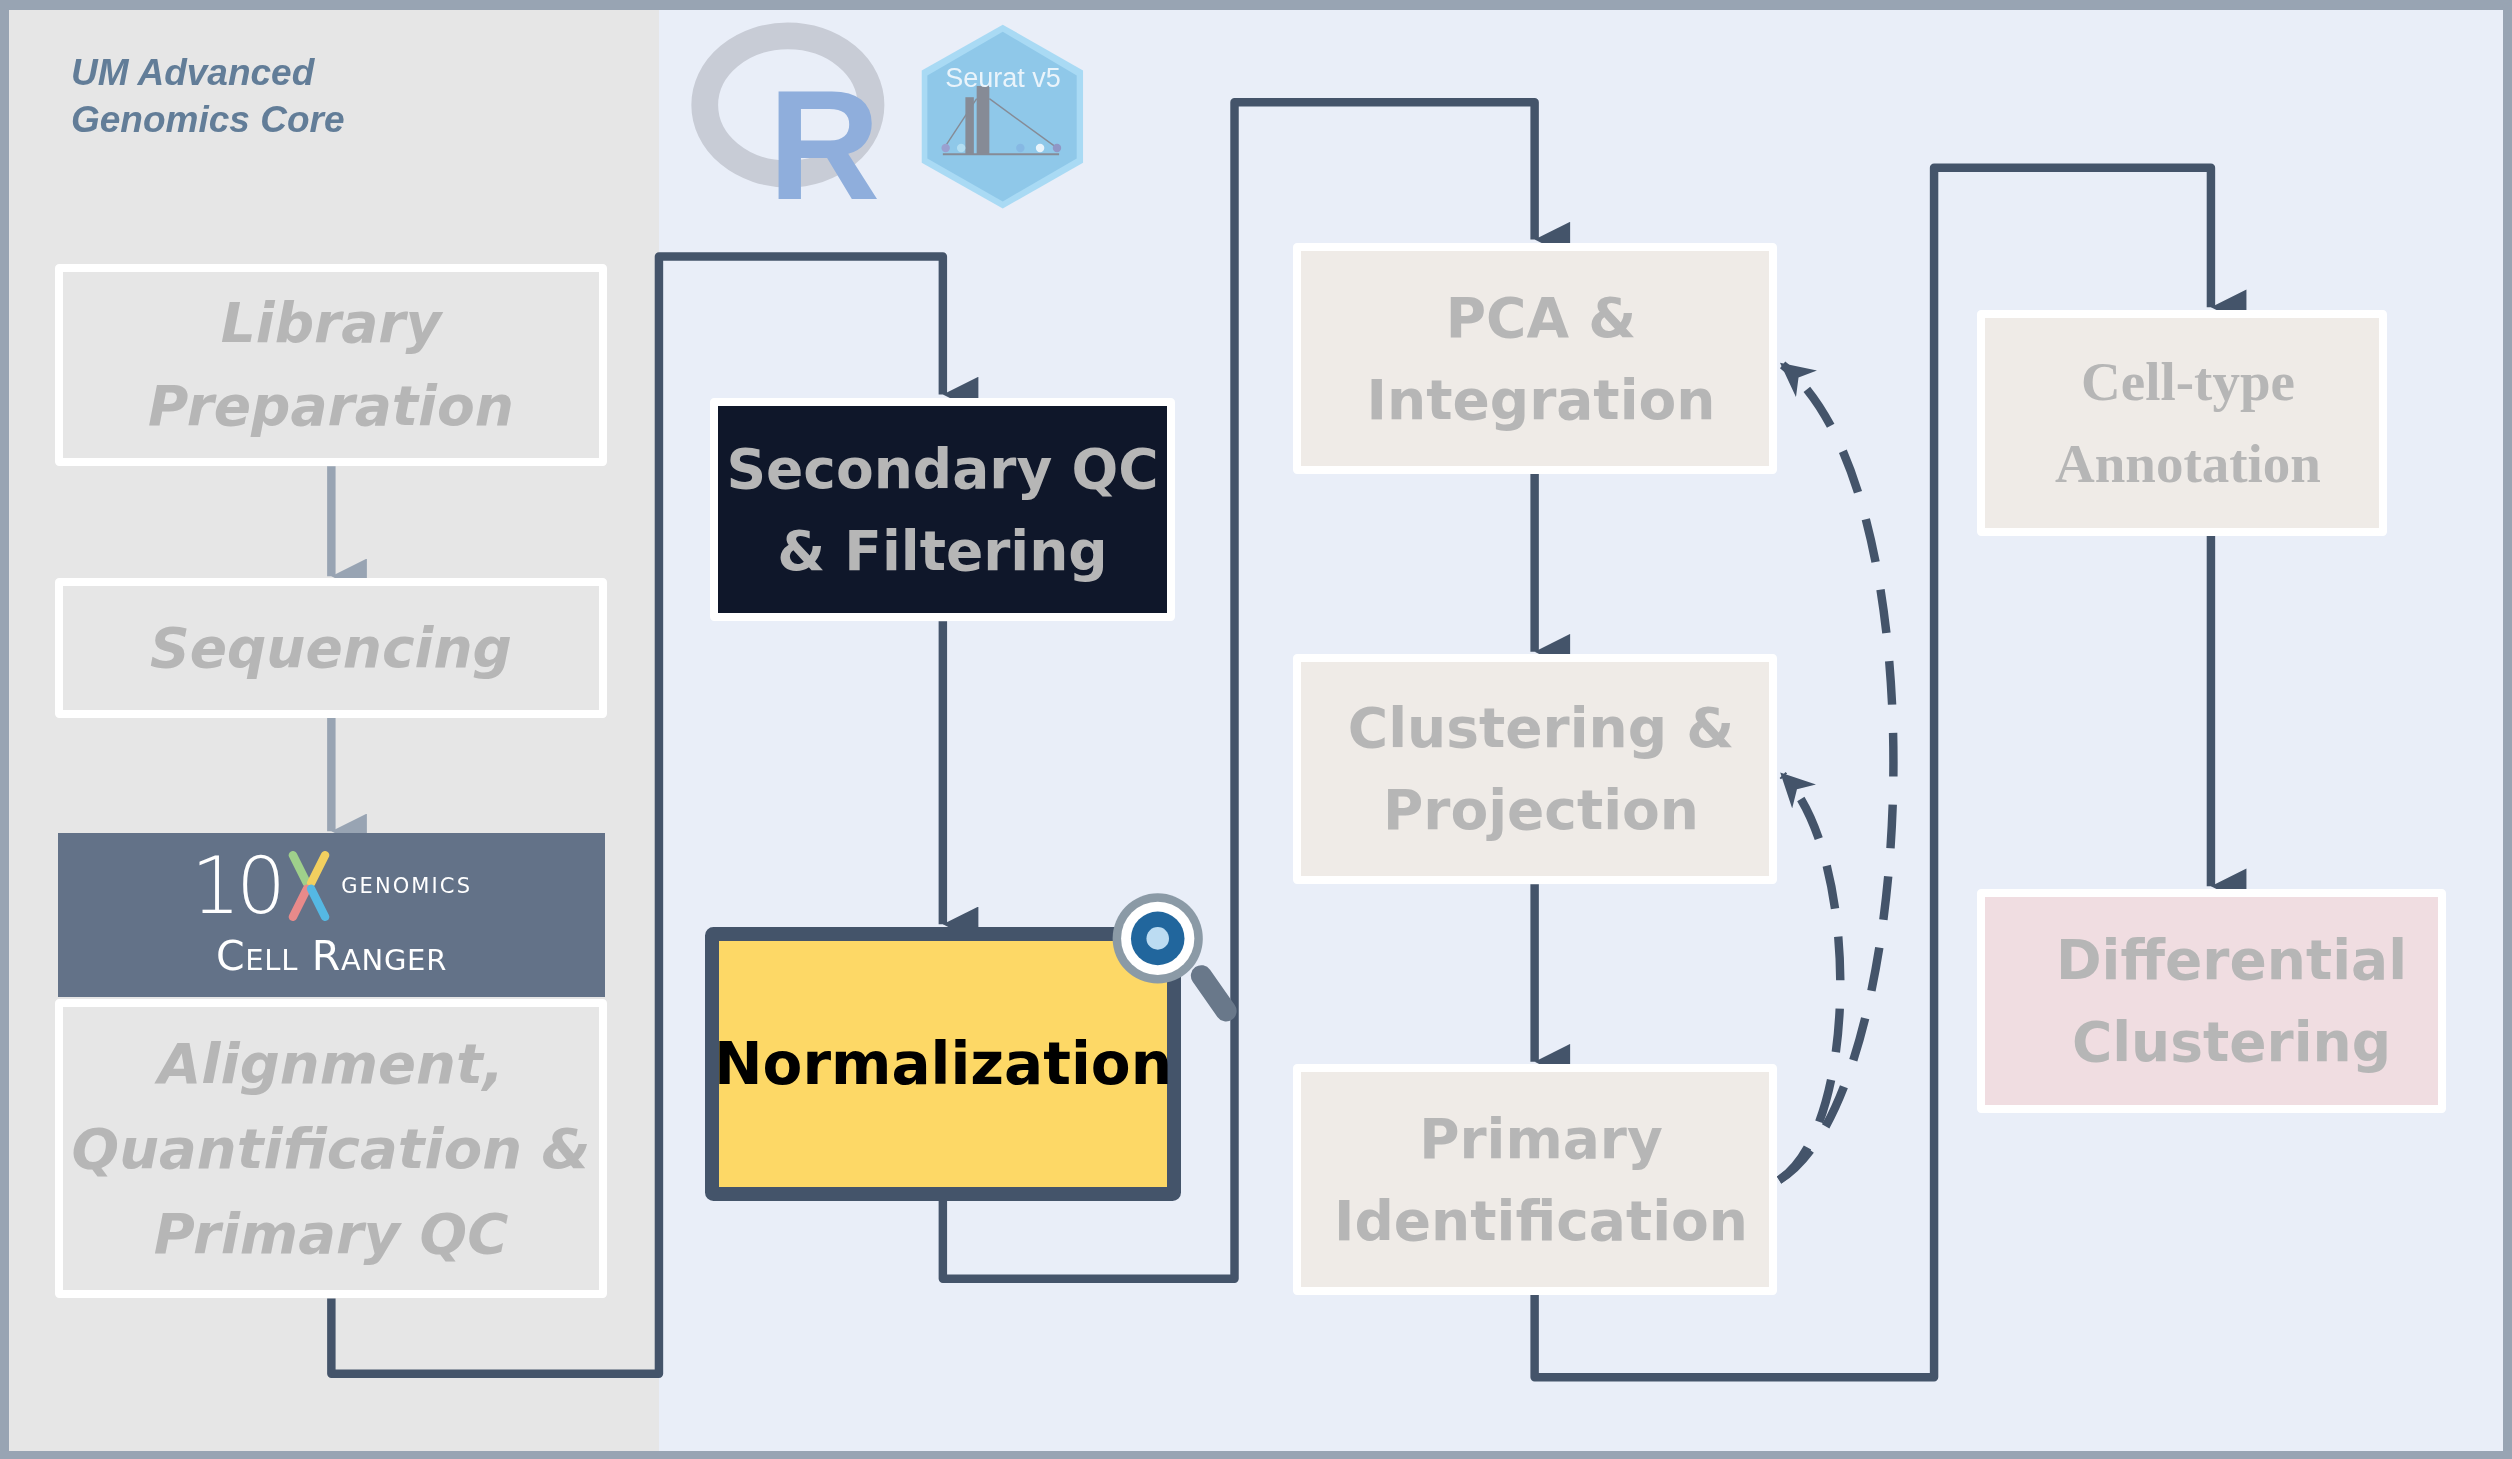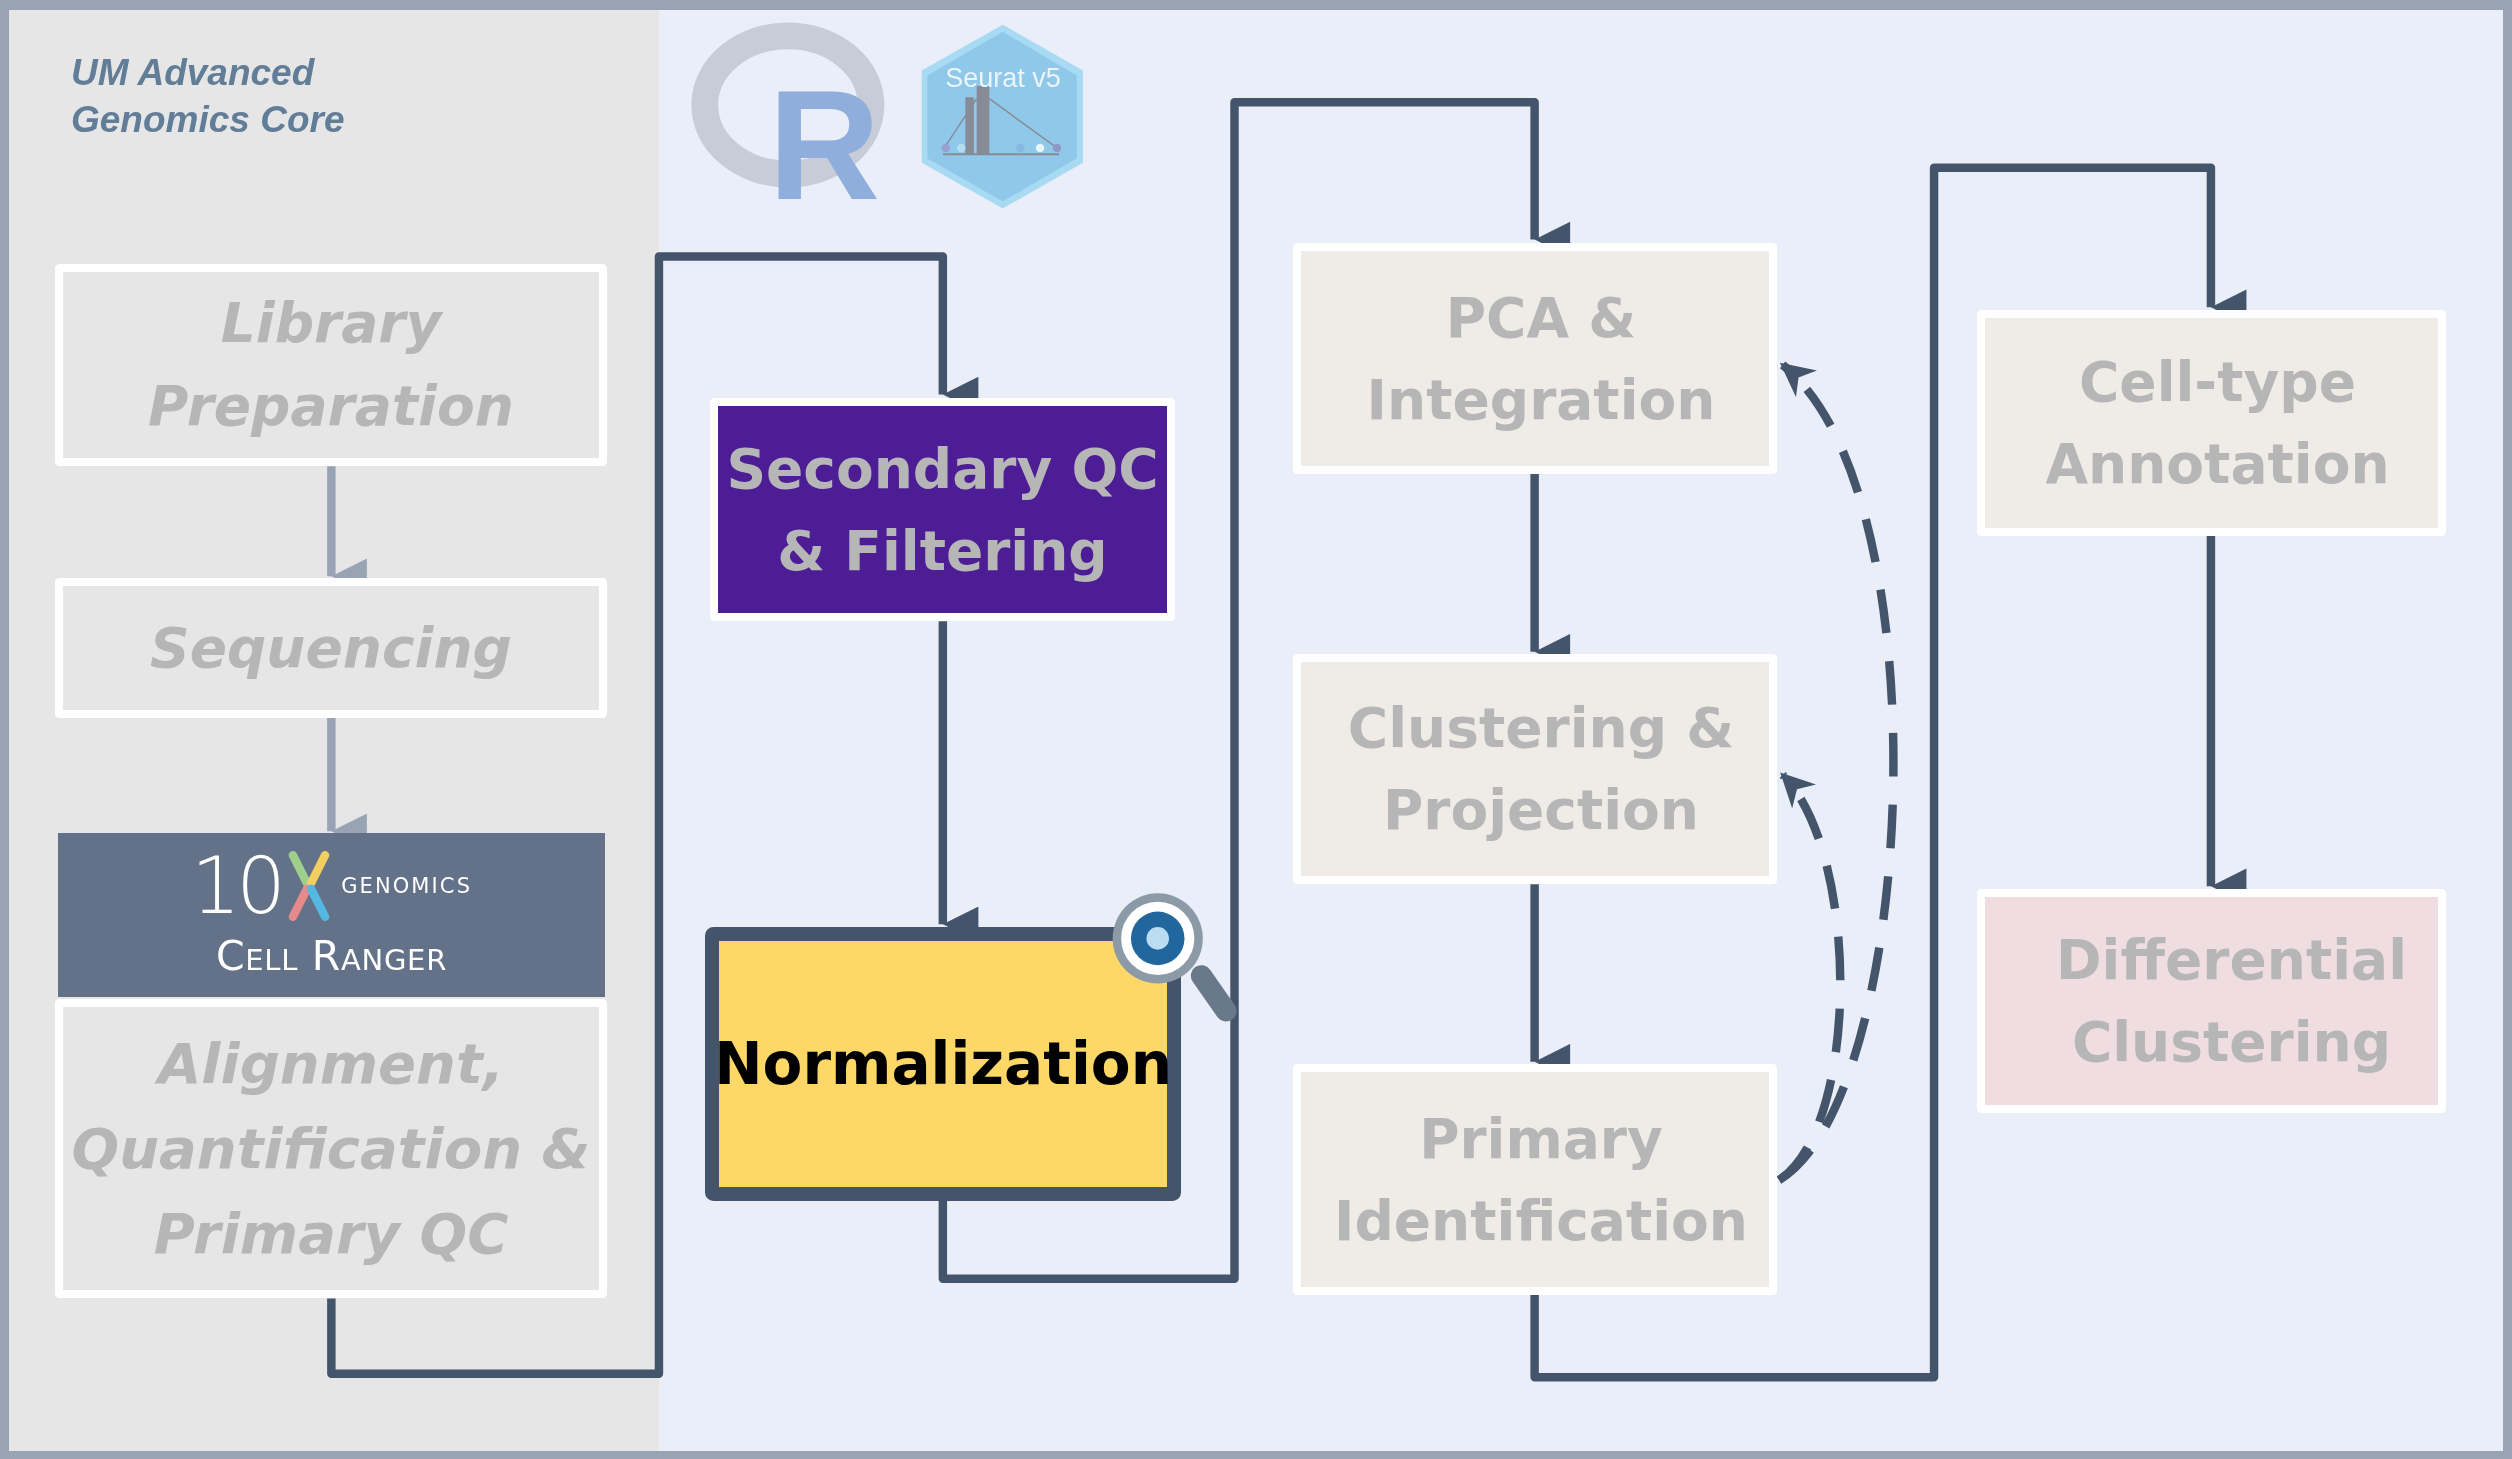--- a/index.html
+++ b/index.html
@@ -5,21 +5,21 @@
   html, body { margin:0; padding:0; }
   body { width:2512px; height:1459px; position:relative; overflow:hidden; background:#98a4b3; font-family:"DejaVu Sans", sans-serif; }
   #canvas { position:absolute; left:0; top:0; width:2512px; height:1459px; }
   .frame { position:absolute; left:8.5px; top:10px; width:2494px; height:1441px; background:#e9eef8; }
   .leftpanel { position:absolute; left:8.5px; top:10px; width:650px; height:1441px; background:#e6e6e6; }
   .org { position:absolute; left:71px; top:49px; font-family:"Liberation Sans", sans-serif; font-weight:bold; font-style:italic; color:#627d98; font-size:37px; line-height:47px; }
   .box { position:absolute; box-sizing:border-box; border:8.5px solid #ffffff; border-radius:4.2px; display:flex; align-items:center; justify-content:center; text-align:center; color:#b6b6b6; font-weight:bold; font-family:"DejaVu Sans", sans-serif; }
   .box span { display:block; }
   .left-box { background:#e6e6e6; font-style:italic; font-size:55px; line-height:83px; }
   .stage-box { font-size:55px; line-height:82px; }
-  .sqc { background:#4c1d95; }
+  .sqc { background:#0f172a; }
   .gray { background:#efebe7;padding-left:12px; }
   .pink { background:#f0dde1; }
   .norm { position:absolute; left:705px; top:927px; width:476px; height:274px; box-sizing:border-box; border:14px solid #44546a; border-radius:8.5px; background:#fdd866; display:flex; align-items:center; justify-content:center; color:#000; font-weight:bold; font-size:58px; font-family:"DejaVu Sans", sans-serif; }
   .tenx { position:absolute; left:58px; top:833px; width:547px; height:164px; background:#637288; color:#fff; text-align:center; }
   .tenx .logo { position:absolute; left:0; right:0; top:14px; height:78px; display:flex; align-items:center; justify-content:center; gap:5.6px; }
   .tenx .ten { font-family:"DejaVu Sans", sans-serif; font-size:78px; font-weight:300; letter-spacing:-4.2px; line-height:78px; }
   .tenx .gen { font-family:"DejaVu Sans", sans-serif; font-size:21px; letter-spacing:2.1px; margin-left:4.2px; }
   .tenx .cr { position:absolute; left:0; right:0; top:99px; font-family:"DejaVu Sans", sans-serif; font-size:41px; font-variant:small-caps; letter-spacing:0.7px; }
   svg.overlay { position:absolute; left:0; top:0; }
   .seurat-text { font-family:"Liberation Sans", sans-serif; }
@@ -155,21 +155,21 @@
       <span>Clustering &amp;</span>
       <span>Projection</span>
     </div>
   </div>
   <div class="box stage-box gray" style="left:1293px;top:1064px;width:484px;height:231px;">
     <div>
       <span>Primary</span>
       <span>Identification</span>
     </div>
   </div>
-  <div class="box stage-box gray" style="left:1977px;top:310px;width:469px;height:226px;">
+  <div class="box stage-box gray" style="left:1977px;top:310px;width:410px;height:226px;font-family:Liberation Serif, serif;">
     <div>
       <span>Cell-type</span>
       <span>Annotation</span>
     </div>
   </div>
   <div class="box stage-box pink" style="left:1977px;top:889px;width:469px;height:224px;padding-left:40px;">
     <div>
       <span>Differential</span>
       <span>Clustering</span>
     </div>

